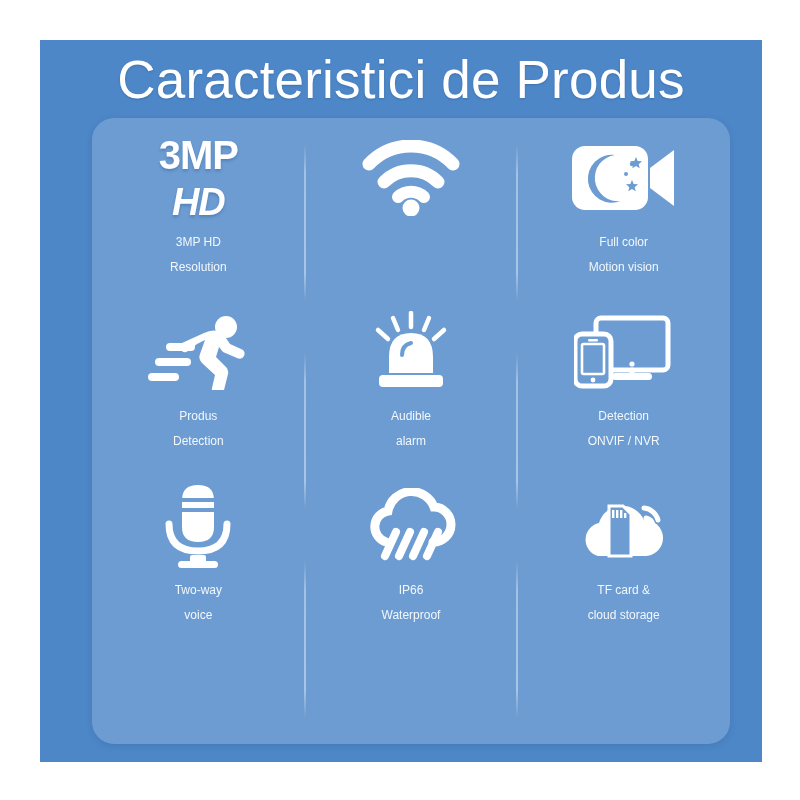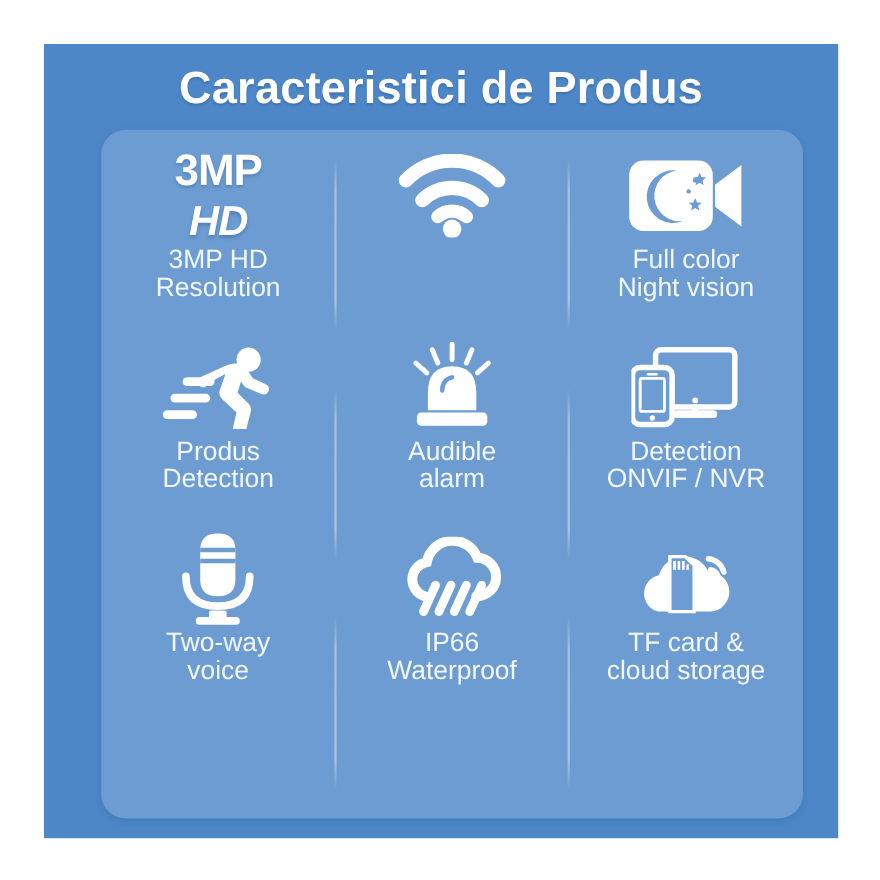--- a/index.html
+++ b/index.html
@@ -29,22 +29,22 @@
     background: #4d87c7;
   }
   
   #title {
     position: absolute;
     left: 0;
     top: 14px;
     width: 722px;
     text-align: center;
     color: #ffffff;
-    font-size: 41px;
-    font-weight: bold;
+    font-size: 53px;
+    font-weight: normal;
     letter-spacing: 0.2px;
     line-height: 52px;
     text-shadow: 0 1px 2px rgba(20,60,110,0.28);
   }
   
   #card {
     position: absolute;
     left: 52px;
     top: 78px;
     width: 638px;
@@ -74,22 +74,23 @@
     box-sizing: border-box;
   }
   .icon-box {
     height: 92px;
     display: flex;
     align-items: center;
     justify-content: center;
   }
   .icon-box svg { display: block; }
   .label {
+    margin-top: 6px;
     color: #f2f7fc;
-    font-size: 24px;
+    font-size: 12px;
     line-height: 25px;
     text-align: center;
     font-weight: normal;
     white-space: pre-line;
   }
   
   .divider {
     position: absolute;
     width: 2px;
     top: 26px;
@@ -195,21 +196,21 @@
                   <path d="M66 15 l1.7 4.0 4.3 .35 -3.3 2.8 1.0 4.2 -3.7-2.3 -3.7 2.3 1.0-4.2 -3.3-2.8 4.3-.35 z" fill="#000000"></path>
                   <path d="M62 38 l1.7 4.0 4.3 .35 -3.3 2.8 1.0 4.2 -3.7-2.3 -3.7 2.3 1.0-4.2 -3.3-2.8 4.3-.35 z" fill="#000000"></path>
                   <circle cx="56" cy="32" r="2.0" fill="#000000"></circle>
                 </mask>
               </defs>
               <rect x="2" y="4" width="76" height="64" rx="13" ry="13" fill="#ffffff" mask="url(#moonmask)"></rect>
               <path d="M80 26 L104 8 L104 64 L80 46 Z" fill="#ffffff"></path>
             </svg>
           </div>
           <div class="label">Full color
-Night vision</div>
+Motion vision</div>
         </div>
 
         <div class="cell">
           <div class="icon-box">
             <svg width="104" height="76" viewBox="0 0 104 76">
               <g fill="#ffffff">
                 <circle cx="80" cy="13" r="11"></circle>
                 <path d="M58 19 q12 -6 20 2 l6 9 11 5 q5 2 3 7 q-2 4 -7 2 l-14 -6 -4 -5 -3 10 10 10 q3 3 2 7 l-4 16 q-1 6 -7 5 q-6 -1 -5 -7 l3 -13 -13 -12 q-4 -4 -2 -9 l5 -14 -8 4 -9 7 q-4 3 -7 -1 q-3 -4 1 -7 z"></path>
                 <rect x="20" y="29" width="29" height="8" rx="4"></rect>
                 <rect x="9" y="44" width="36" height="8" rx="4"></rect>

